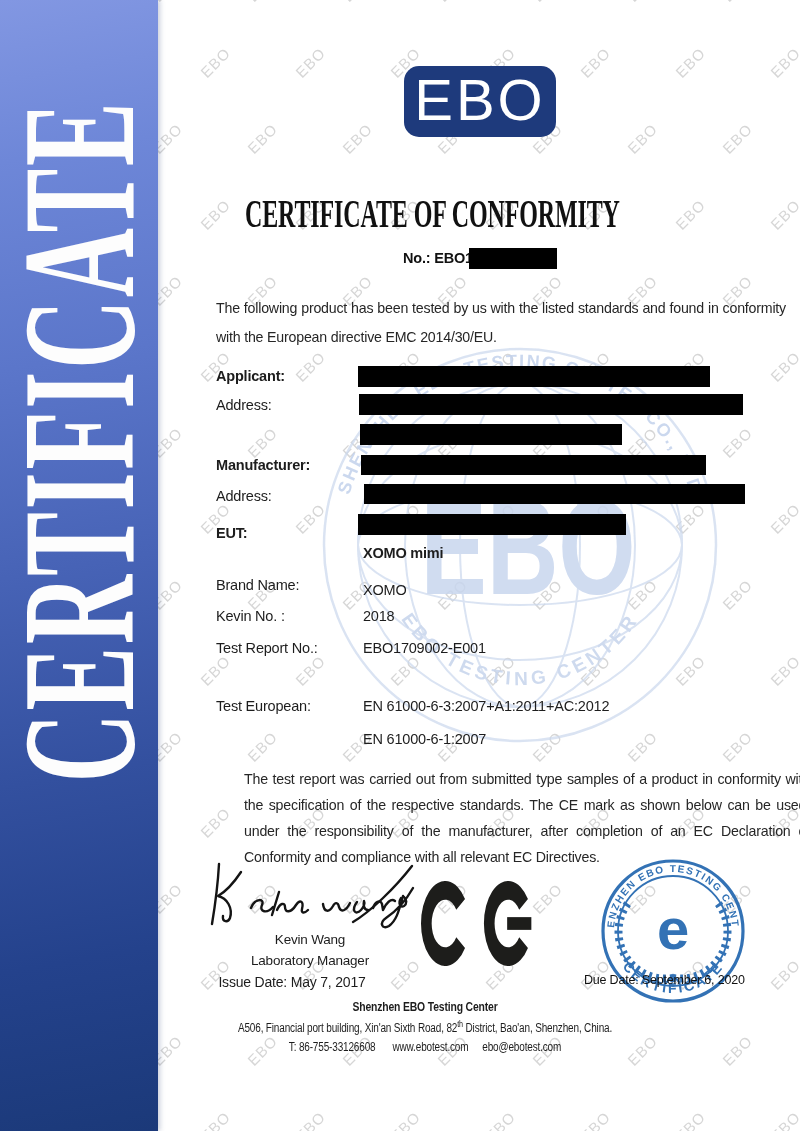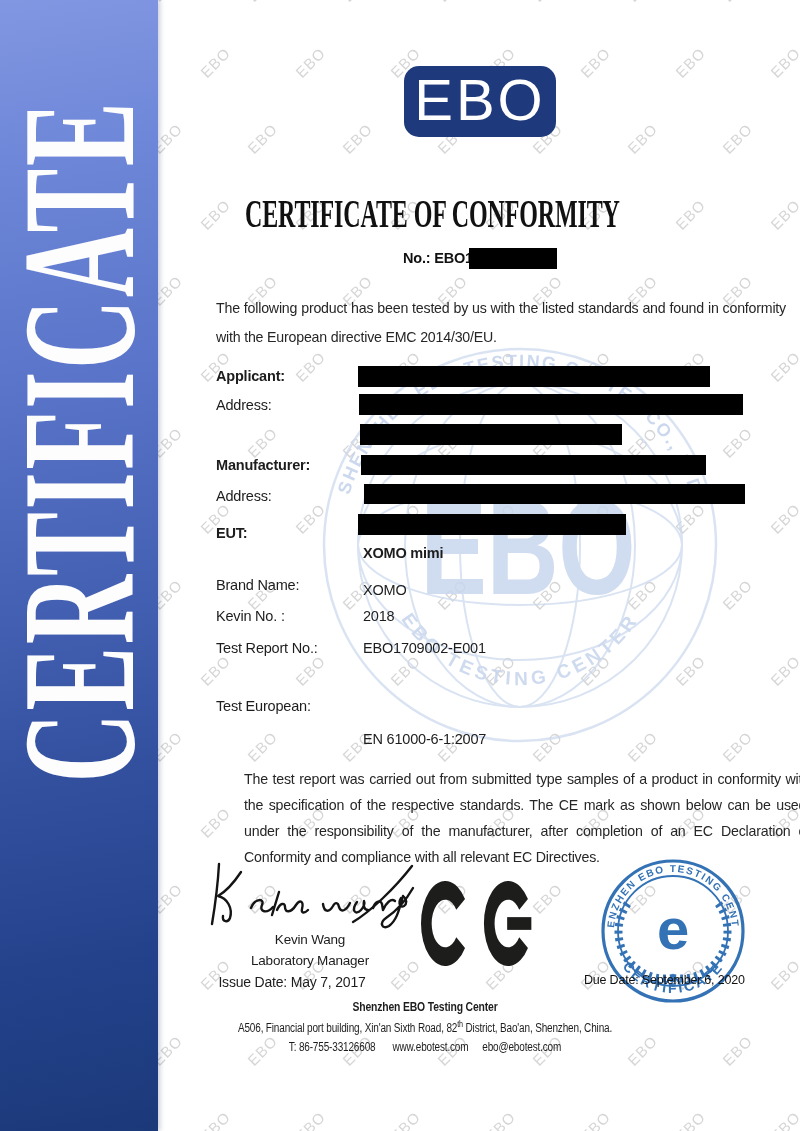--- a/index.html
+++ b/index.html
@@ -270,20 +270,21 @@
   <div class="val" style="top:582px">XOMO</div>
 
   <div class="lbl" style="top:608px">Kevin No. :</div>
   <div class="val" style="top:608px">2018</div>
 
   <div class="lbl" style="top:640px">Test Report No.:</div>
   <div class="val" style="top:640px">EBO1709002-E001</div>
 
 
   <div class="lbl" style="top:698px">Test European:</div>
+  <div class="val" style="top:698px">EN 61000-6-3:2007+A1:2011+AC:2012</div>
   <div class="val" style="top:731px">EN 61000-6-1:2007</div>
 
   <div class="statement">The test report was carried out from submitted type samples of a product in conformity with the specification of the respective standards. The CE mark as shown below can be used, under the responsibility of the manufacturer, after completion of an EC Declaration of Conformity and compliance with all relevant EC Directives.</div>
 
   <svg class="sig-svg" width="215" height="72" viewBox="0 0 215 72">
     <g fill="none" stroke="#141414" stroke-width="2.4" stroke-linecap="round" stroke-linejoin="round">
       <path d="M 14 6 C 13 24 10 48 7 66"></path>
       <path d="M 36 14 C 28 26 20 34 13 38 C 22 40 28 50 25 60 C 23 65 17 64 18 58"></path>
       <path d="M 46 50 C 50 40 60 40 57 47 C 54 54 62 56 68 49"></path>
       <path d="M 74 34 L 67 57"></path>

